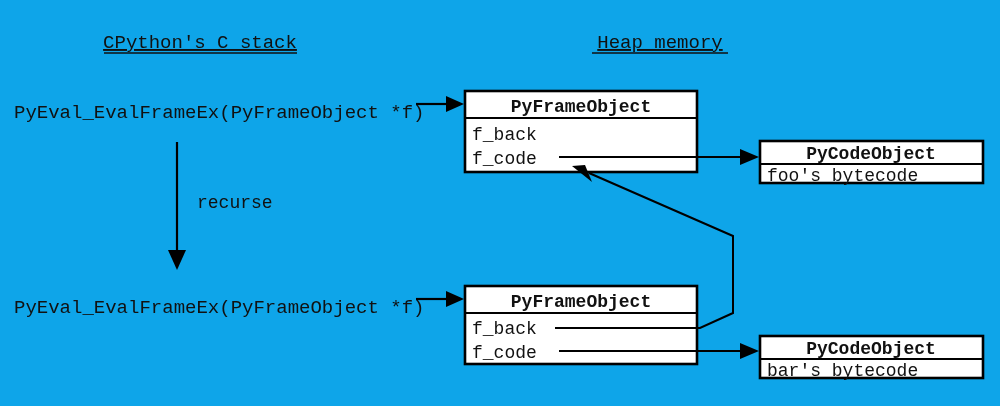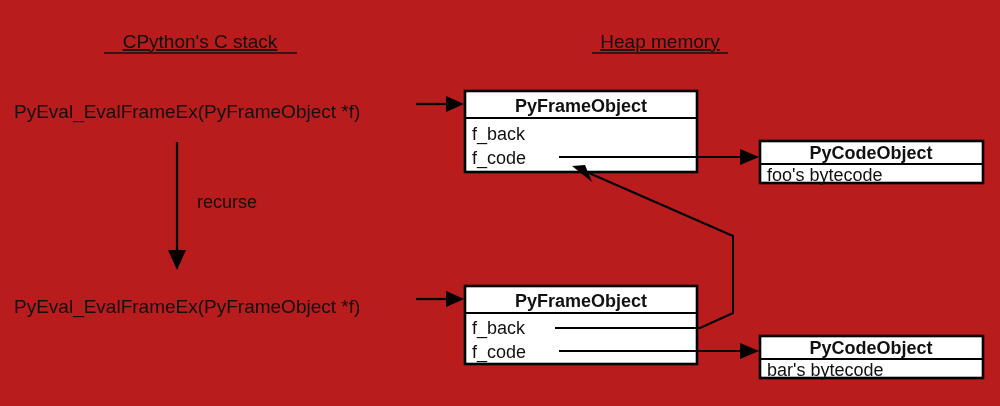--- a/index.html
+++ b/index.html
@@ -4,22 +4,22 @@
 <style>
   html, body {
     margin: 0;
     padding: 0;
     background: #ffffff;
   }
   #diagram-root {
     position: relative;
     width: 1000px;
     height: 406px;
-    background: #b91c1c;
-    font-family: Liberation Sans, sans-serif;
+    background: #0ea5e9;
+    font-family: Liberation Mono, monospace;
     overflow: hidden;
   }
   svg.layer {
     position: absolute;
     left: 0;
     top: 0;
     width: 1000px;
     height: 406px;
   }
   .heading-text {

